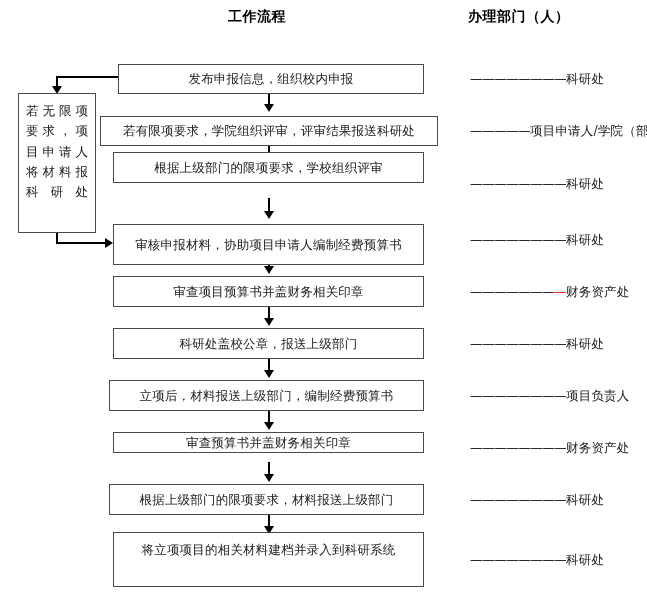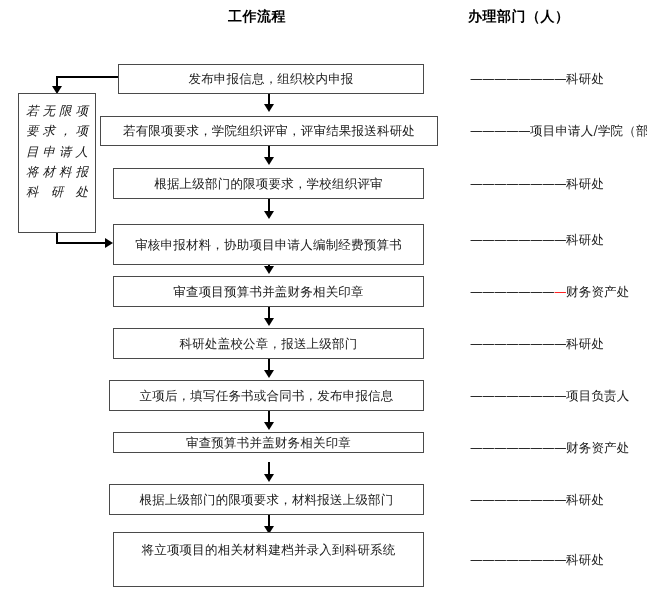--- a/index.html
+++ b/index.html
@@ -67,21 +67,20 @@
     box-sizing: border-box;
     padding: 7px 7px 0 7px;
   }
   #side-box .stext {
     font-size: 12.5px;
     line-height: 1.62;
     color: #1a1a1a;
     text-align: justify;
     text-align-last: justify;
     letter-spacing: 0;
-    font-style: italic;
   }
 
   
   .vline {
     position: absolute;
     width: 2px;
     background: #000000;
   }
   .hline {
     position: absolute;
@@ -174,38 +173,38 @@
   <div class="arrow-down" style="left:264px; top:526px;"></div>
 
   <div class="pbox" style="left:118px; top:64px; width:306px; height:30px;">
     <span class="ptext">发布申报信息，组织校内申报</span>
   </div>
 
   <div class="pbox" style="left:100px; top:116px; width:338px; height:30px;">
     <span class="ptext">若有限项要求，学院组织评审，评审结果报送科研处</span>
   </div>
 
-  <div class="pbox" style="left:113px; top:168px; width:311px; height:31px;">
+  <div class="pbox" style="left:113px; top:152px; width:311px; height:31px;">
     <span class="ptext">根据上级部门的限项要求，学校组织评审</span>
   </div>
 
   <div class="pbox" style="left:113px; top:224px; width:311px; height:41px;">
     <span class="ptext">审核申报材料，协助项目申请人编制经费预算书</span>
   </div>
 
   <div class="pbox" style="left:113px; top:276px; width:311px; height:31px;">
     <span class="ptext">审查项目预算书并盖财务相关印章</span>
   </div>
 
   <div class="pbox" style="left:113px; top:328px; width:311px; height:31px;">
     <span class="ptext">科研处盖校公章，报送上级部门</span>
   </div>
 
   <div class="pbox" style="left:109px; top:380px; width:315px; height:31px;">
-    <span class="ptext">立项后，填写任务书或合同书，发布申报信息</span>
+    <span class="ptext">立项后，材料报送上级部门，编制经费预算书</span>
   </div>
 
   <div class="pbox" style="left:113px; top:432px; width:311px; height:21px;">
     <span class="ptext">审查预算书并盖财务相关印章</span>
   </div>
 
   <div class="pbox" style="left:109px; top:484px; width:315px; height:31px;">
     <span class="ptext">根据上级部门的限项要求，材料报送上级部门</span>
   </div>
 

